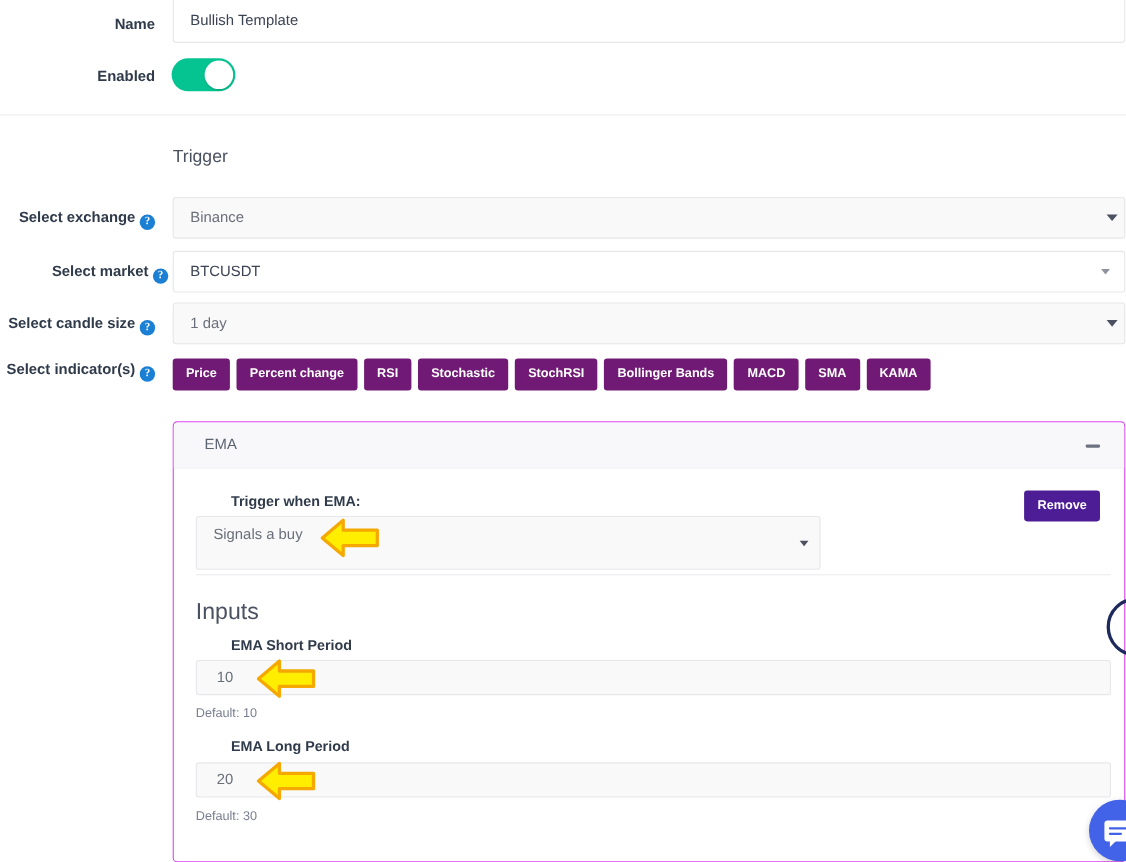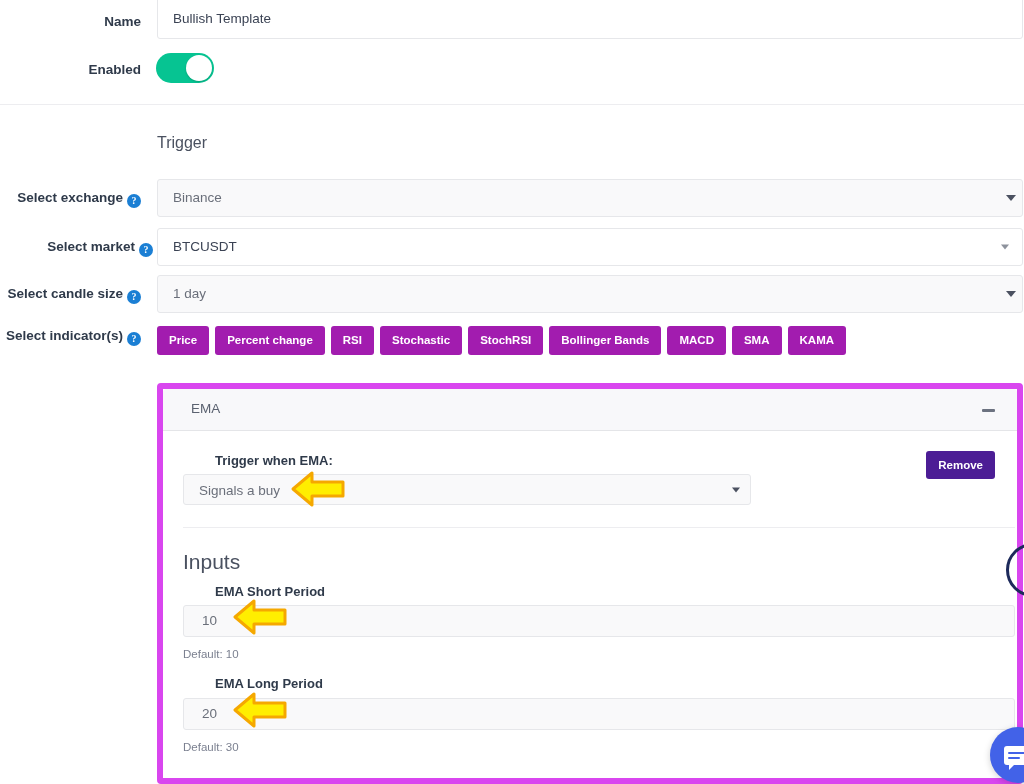--- a/index.html
+++ b/index.html
@@ -78,37 +78,37 @@
 
   
   .section-title {
     position: absolute;
     font-size: 16px; color: #4a5160; font-weight: normal;
   }
 
   
   .pill-bar { position: absolute; display: flex; gap: 6px; }
   .pill {
-    background: #a21caf;
+    background: #701a75;
     color: #ffffff;
     font-size: 11.5px; font-weight: bold;
     border-radius: 3px;
     padding: 0 12px;
     height: 29px; line-height: 29px;
     white-space: nowrap;
     cursor: pointer;
     border: none;
     font-family: "Liberation Sans", sans-serif;
   }
 
   
   .card {
     position: absolute;
     background: #ffffff;
-    border: 6px solid #d946ef;
+    border: 1px solid #d946ef;
     border-radius: 4px;
   }
   .card-head {
     position: absolute; left: 0; top: 0;
     width: 100%; height: 42px;
     background: #f8f8fa;
     border-bottom: 1px solid #e4e5e8;
     border-radius: 4px 4px 0 0;
   }
   .card-head .title {
@@ -253,21 +253,21 @@
   </div>
 
   <div class="card" style="left:157px; top:383px; width:866px; height:401px;">
 
     <div class="card-head">
       <div class="title">EMA</div>
       <div class="minus-icon"></div>
     </div>
 
     <div class="sub-label" style="left:20px; top:64px;">Trigger when EMA:</div>
-    <div class="field" style="left:20px; top:85px; width:568px; height:31px; line-height:31px;">
+    <div class="field" style="left:20px; top:85px; width:568px; height:49px; line-height:31px;">
       <span>Signals a buy</span>
       <span class="caret" style="right:10px; border-left-width:4px; border-right-width:4px; border-top-width:5px;"></span>
     </div>
 
     <button class="btn-remove" style="right:22px; top:62px;">Remove</button>
 
     <div class="divider" style="left:20px; top:138px; width:832px;"></div>
 
     <div class="section-title" style="left:20px; top:161px; font-size:21px;">Inputs</div>
 

